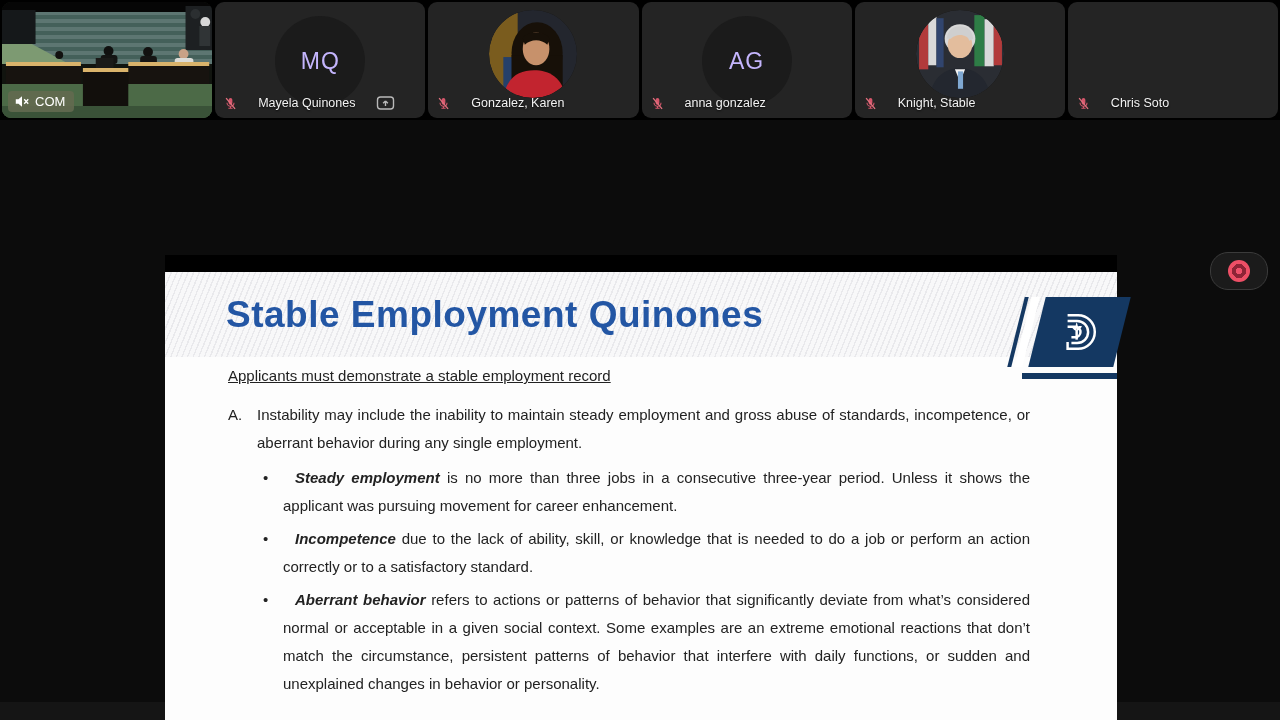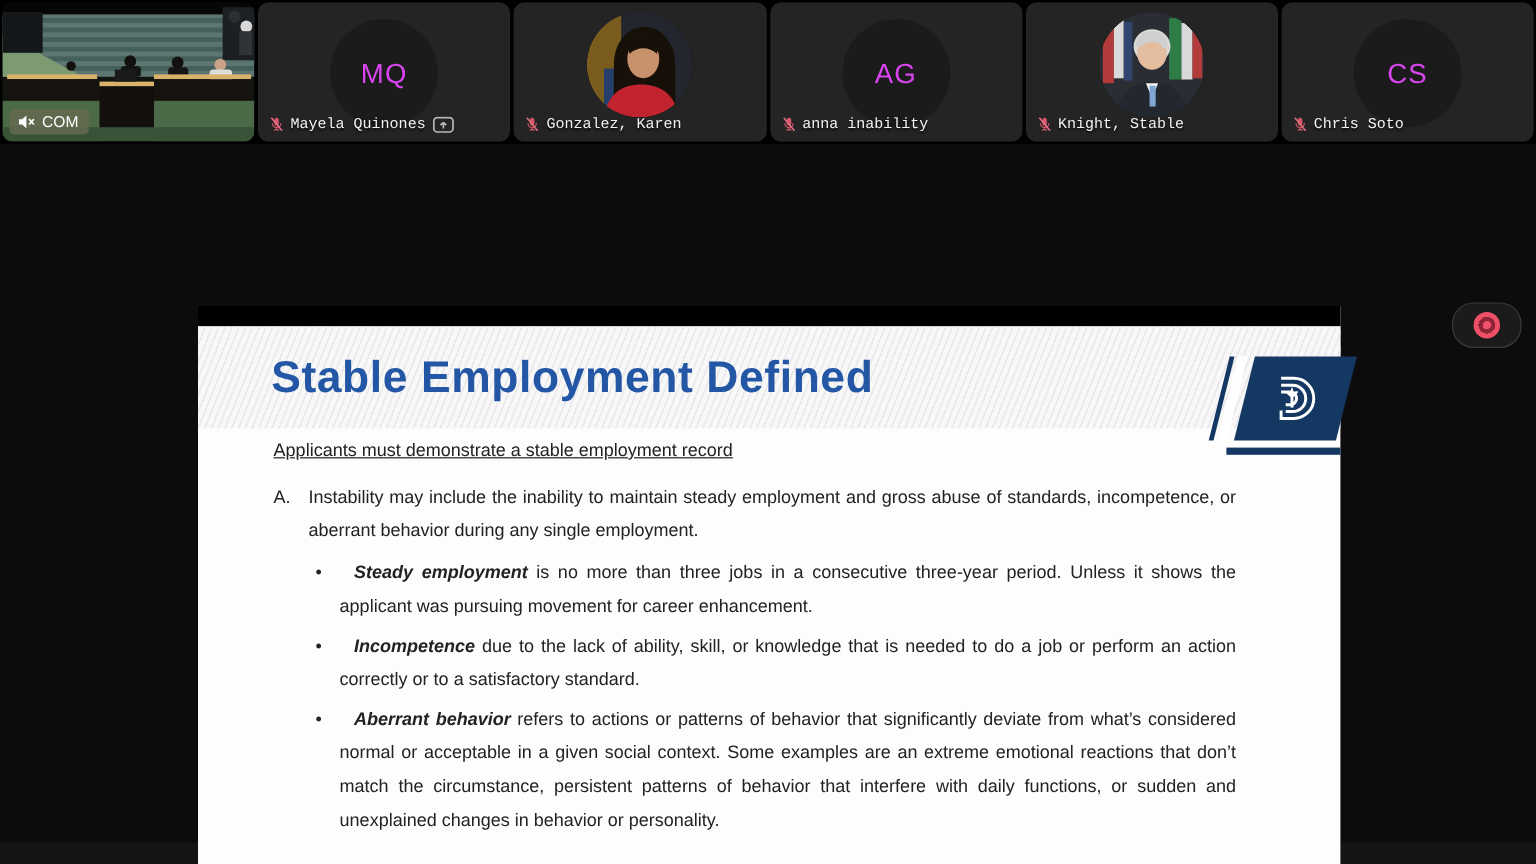--- a/index.html
+++ b/index.html
@@ -7,24 +7,24 @@
        font-family:"Liberation Sans",sans-serif;-webkit-font-smoothing:antialiased;}
 
   
   .tiles{position:absolute;top:0;left:0;width:1280px;height:120px;background:#000;
          display:flex;gap:3px;padding:2px;box-sizing:border-box;}
   .tile{flex:1 1 0;position:relative;border-radius:9px;background:#242424;overflow:hidden;}
   .tile.video{background:#10130f;}
   .avatar-circle{position:absolute;left:50%;top:14px;transform:translateX(-50%);
                  width:90px;height:90px;border-radius:50%;background:#1b1b1b;
                  display:flex;align-items:center;justify-content:center;}
-  .initials{color:#d946ef;font-size:23px;letter-spacing:1px;}
+  .initials{color:#c4b5fd;font-size:23px;letter-spacing:1px;}
   .photo-circle{position:absolute;left:50%;top:8px;transform:translateX(-50%);
                 width:88px;height:88px;border-radius:50%;overflow:hidden;background:#1b1b1b;}
-  .name-row{position:absolute;left:9px;bottom:7px;display:flex;align-items:center;gap:5px;z-index:3;font-family:Liberation Mono, monospace;}
+  .name-row{position:absolute;left:9px;bottom:7px;display:flex;align-items:flex-start;gap:21px;z-index:3;}
   .name-row .pname{color:#f2f2f2;font-size:12.5px;text-shadow:0 1px 2px rgba(0,0,0,.8);}
   .mic-ico{width:13px;height:15px;flex:0 0 auto;}
   .share-badge{width:19px;height:14px;flex:0 0 auto;}
   .com-badge{position:absolute;left:6px;bottom:6px;display:flex;align-items:center;gap:5px;
              background:rgba(99,106,80,.88);border-radius:4px;padding:3px 9px 3px 6px;z-index:3;}
   .com-badge span{color:#fff;font-size:13px;}
   .video-svg{position:absolute;inset:0;width:100%;height:100%;}
 
   
   .stage{position:absolute;top:120px;left:0;width:1280px;height:600px;background:#0c0c0c;}
@@ -171,21 +171,21 @@
   <div class="tile">
     <div class="avatar-circle">
       <span class="initials">AG</span>
     </div>
     <div class="name-row">
       <svg class="mic-ico" viewBox="0 0 16 16">
         <path d="M8 1.3a2.3 2.3 0 0 1 2.3 2.3v3.5a2.3 2.3 0 0 1-4.6 0V3.6A2.3 2.3 0 0 1 8 1.3z" fill="#d5566b"></path>
         <path d="M3.7 7a4.3 4.3 0 0 0 8.6 0M8 11.4v2.2M5.4 13.8h5.2" stroke="#d5566b" stroke-width="1.3" fill="none"></path>
         <path d="M2.6 1.4l11 13.2" stroke="#e2717f" stroke-width="1.6"></path>
       </svg>
-      <span class="pname">anna inability</span>
+      <span class="pname">anna gonzalez</span>
     </div>
   </div>
 
   <div class="tile">
     <div class="photo-circle">
       <svg viewBox="0 0 86 86" width="88" height="88">
         <defs>
             <clipPath id="dk">
               <circle cx="43" cy="43" r="43"></circle>
             </clipPath>
@@ -211,42 +211,39 @@
       <svg class="mic-ico" viewBox="0 0 16 16">
         <path d="M8 1.3a2.3 2.3 0 0 1 2.3 2.3v3.5a2.3 2.3 0 0 1-4.6 0V3.6A2.3 2.3 0 0 1 8 1.3z" fill="#d5566b"></path>
         <path d="M3.7 7a4.3 4.3 0 0 0 8.6 0M8 11.4v2.2M5.4 13.8h5.2" stroke="#d5566b" stroke-width="1.3" fill="none"></path>
         <path d="M2.6 1.4l11 13.2" stroke="#e2717f" stroke-width="1.6"></path>
       </svg>
       <span class="pname">Knight, Stable</span>
     </div>
   </div>
 
   <div class="tile">
-    <div class="avatar-circle">
-      <span class="initials">CS</span>
-    </div>
     <div class="name-row">
       <svg class="mic-ico" viewBox="0 0 16 16">
         <path d="M8 1.3a2.3 2.3 0 0 1 2.3 2.3v3.5a2.3 2.3 0 0 1-4.6 0V3.6A2.3 2.3 0 0 1 8 1.3z" fill="#d5566b"></path>
         <path d="M3.7 7a4.3 4.3 0 0 0 8.6 0M8 11.4v2.2M5.4 13.8h5.2" stroke="#d5566b" stroke-width="1.3" fill="none"></path>
         <path d="M2.6 1.4l11 13.2" stroke="#e2717f" stroke-width="1.6"></path>
       </svg>
       <span class="pname">Chris Soto</span>
     </div>
   </div>
 </div>
 
 <div class="stage">
   <div class="stage-bottom"></div>
 
   <div class="slide">
     <div class="slide-topbar"></div>
 
     <div class="slide-header">
-      <div class="slide-title">Stable Employment Defined</div>
+      <div class="slide-title">Stable Employment Quinones</div>
       <div class="logo-group">
         <div class="logo-slash-navy"></div>
         <div class="logo-slash-white"></div>
         <div class="logo-box">
           <svg viewBox="0 0 48 44" width="46" height="42">
             <g stroke="#fff" fill="none" stroke-width="2.6">
               <path d="M11 4.5 h11 a17.5 17.5 0 0 1 0 35 h-11 v-7"></path>
               <path d="M11 10.5 h10 a11.5 11.5 0 0 1 0 23 h-6"></path>
               <path d="M11 16.5 h8 a5.5 5.5 0 0 1 0 11 h-4"></path>
             </g>

